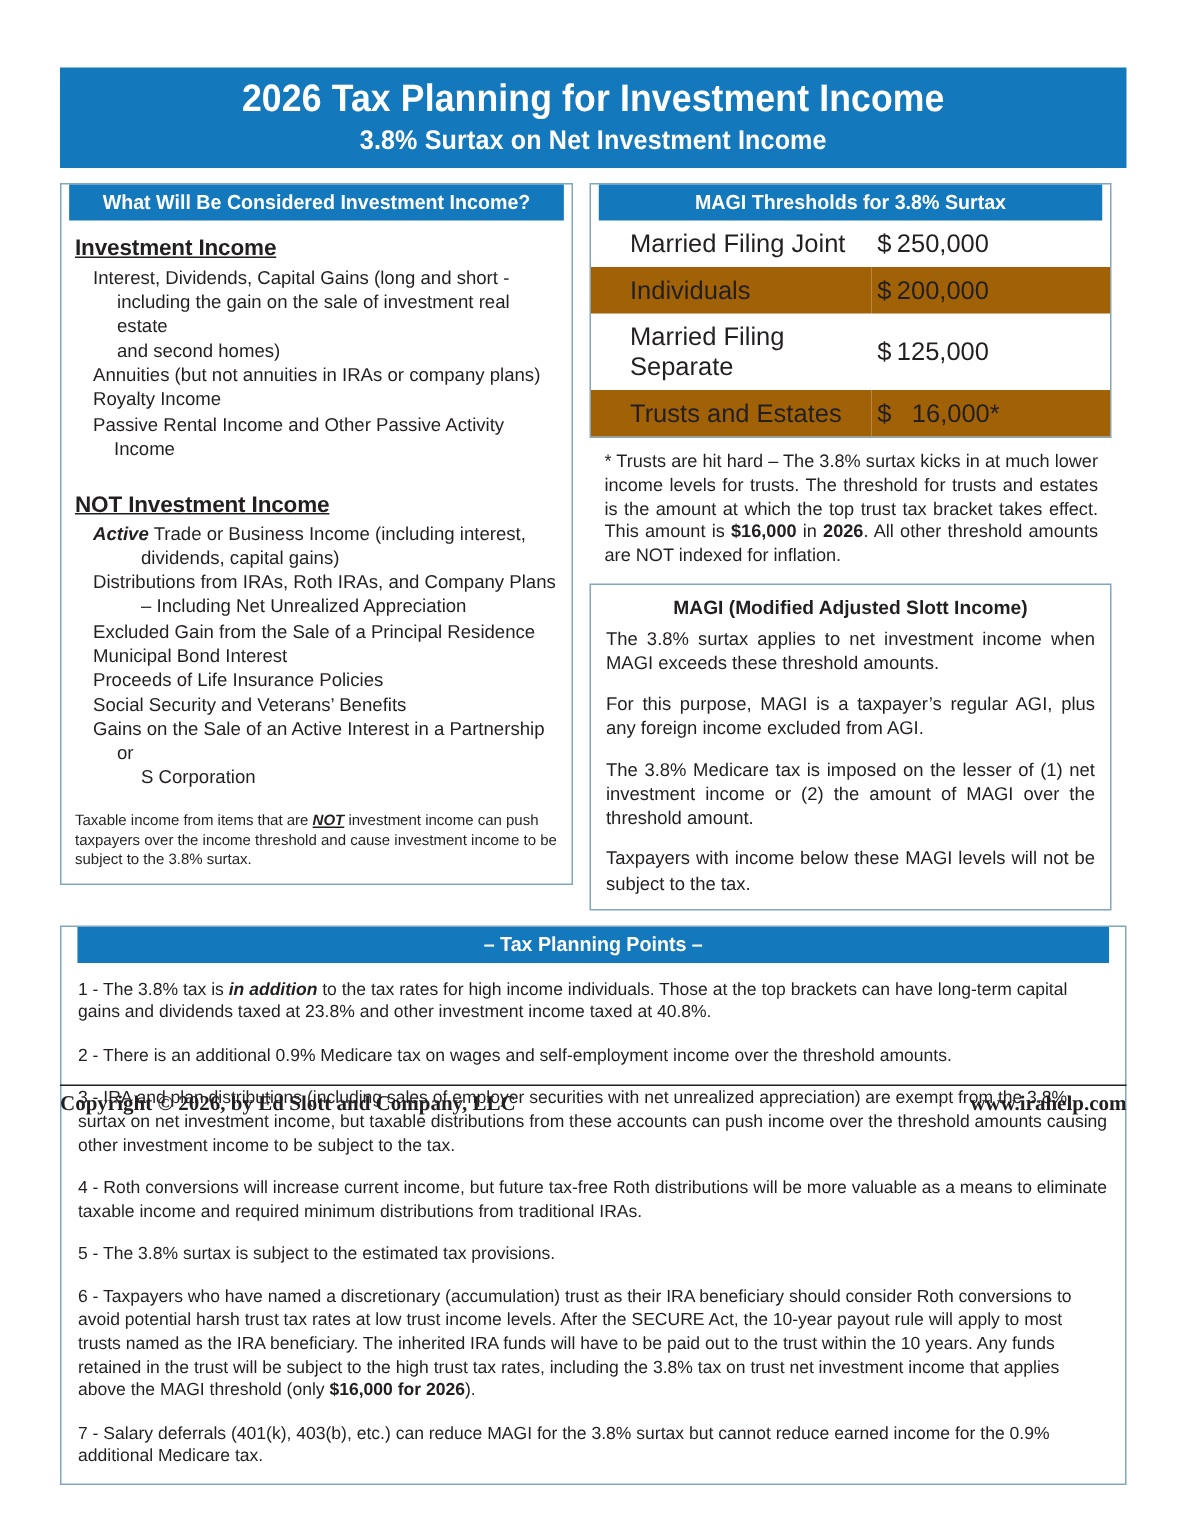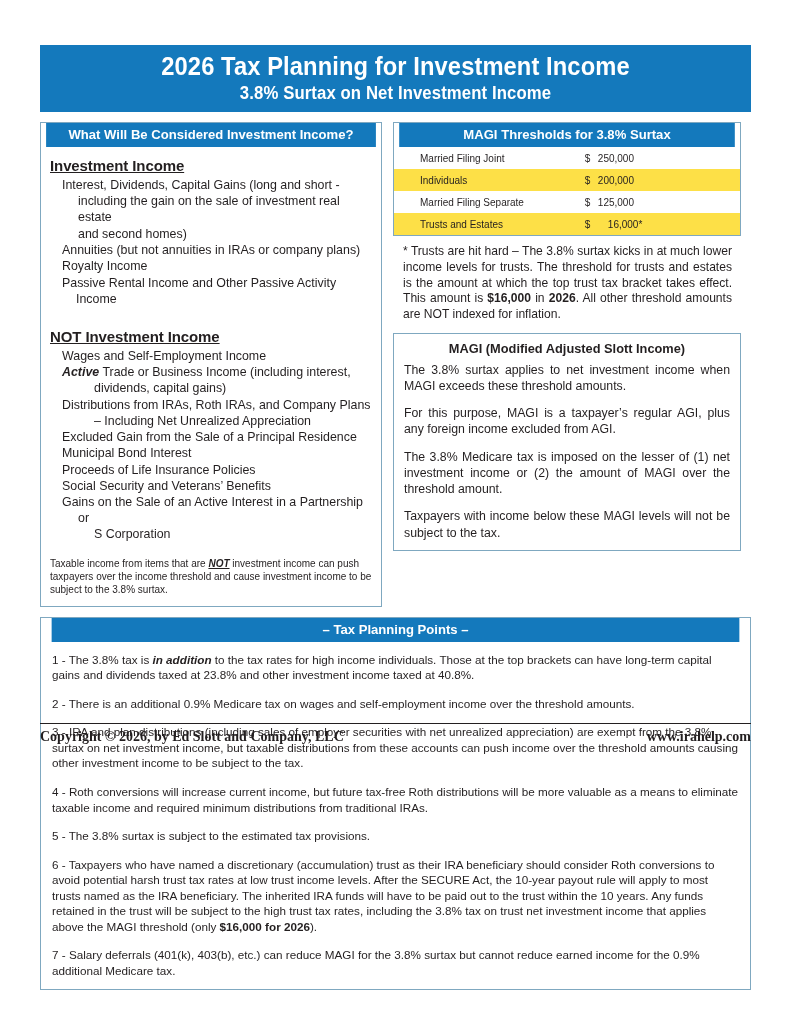--- a/index.html
+++ b/index.html
@@ -107,28 +107,28 @@
   }
   b.i {
     font-weight: bold;
     font-style: italic;
   }
 
   
   table.thresholds {
     width: 100%;
     border-collapse: collapse;
-    font-size: 10px;
+    font-size: 17px;
   }
   table.thresholds td {
     padding: 5.5px 0 5.5px 0;
   }
   table.thresholds td.label { padding-left: 26px; }
   table.thresholds td.value { padding-left: 4px; width: 46%; }
-  table.thresholds tr.alt td { background: #fde047; }
+  table.thresholds tr.alt td { background: #a16207; }
   .dollar { display: inline-block; width: 13px; }
   .amt { display: inline-block; min-width: 62px; }
 
   .footnote {
     padding: 8px 9px 8px 10px;
     font-size: 12.1px;
     line-height: 1.3;
     text-align: justify;
   }
 
@@ -211,23 +211,20 @@
             <li>
               <span>Royalty Income</span>
             </li>
             <li>
               <span>Passive Rental Income and Other Passive Activity Income</span>
             </li>
           </ul>
 
           <div class="grp-title second">NOT Investment Income</div>
           <ul class="plain">
-            <li>
-              <span>Wages and Self-Employment Income</span>
-            </li>
             <li style="padding-left:16px;text-indent:-16px;">
               <b class="i">Active</b> Trade or Business Income (including interest,<br><span style="padding-left:16px;display:inline-block;"></span>dividends, capital gains)
             </li>
             <li style="padding-left:16px;text-indent:-16px;">
               Distributions from IRAs, Roth IRAs, and Company Plans<br><span style="padding-left:16px;display:inline-block;"></span>– Including Net Unrealized Appreciation
             </li>
             <li>
               <span>Excluded Gain from the Sale of a Principal Residence</span>
             </li>
             <li>

